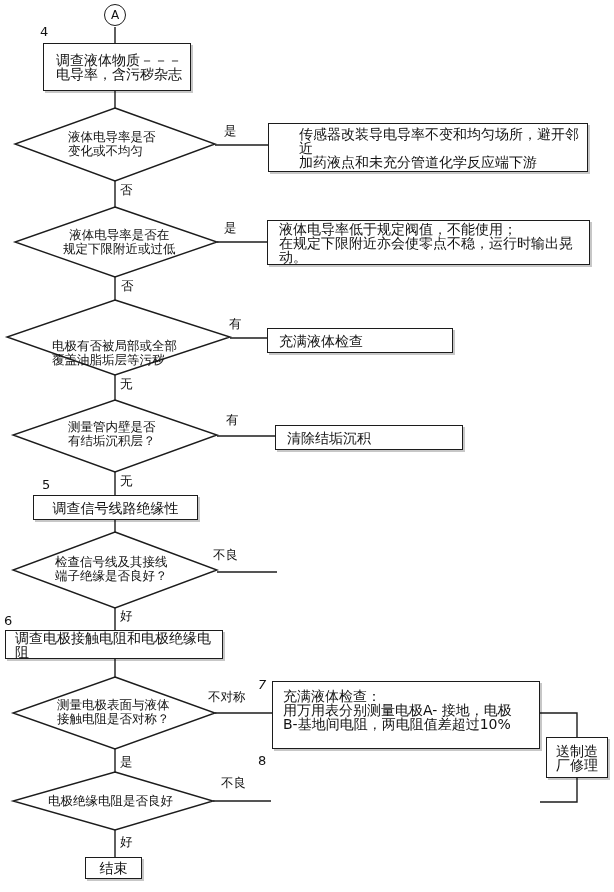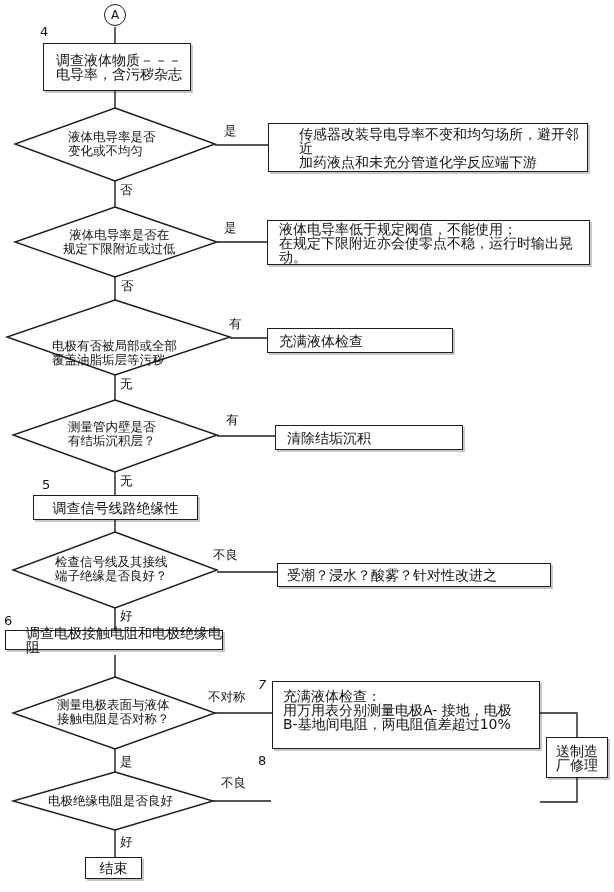--- a/index.html
+++ b/index.html
@@ -92,23 +92,22 @@
 
   <div class="node" style="left:267px;top:220px;width:323px;height:45px;padding-left:11px;">液体电导率低于规定阀值，不能使用；
 在规定下限附近亦会使零点不稳，运行时输出晃动。</div>
 
   <div class="node" style="left:267px;top:328px;width:186px;height:25px;padding-left:11px;">充满液体检查</div>
 
   <div class="node" style="left:275px;top:425px;width:188px;height:25px;padding-left:11px;">清除结垢沉积</div>
 
   <div class="node center" style="left:33px;top:495px;width:165px;height:25px;">调查信号线路绝缘性</div>
 
-  <div class="node" style="left:277px;top:563px;width:274px;height:24px;padding-left:9px;">受潮？浸水？酸雾？针对性改进之</div>
 
-  <div class="node" style="left:5px;top:630px;width:218px;height:20px;padding-left:20px;">调查电极接触电阻和电极绝缘电阻</div>
+  <div class="node" style="left:5px;top:630px;width:218px;height:29px;padding-left:9px;">调查电极接触电阻和电极绝缘电阻</div>
 
   <div class="node top" style="left:272px;top:681px;width:268px;height:68px;padding:7px 12px 0 10px;">充满液体检查：
 用万用表分别测量电极A- 接地，电极
 B-基地间电阻，两电阻值差超过10%</div>
 
   <div class="node center" style="left:546px;top:737px;width:62px;height:41px;">送制造
 厂修理</div>
 
 
   <div class="node center" style="left:85px;top:857px;width:57px;height:22px;">结束</div>

